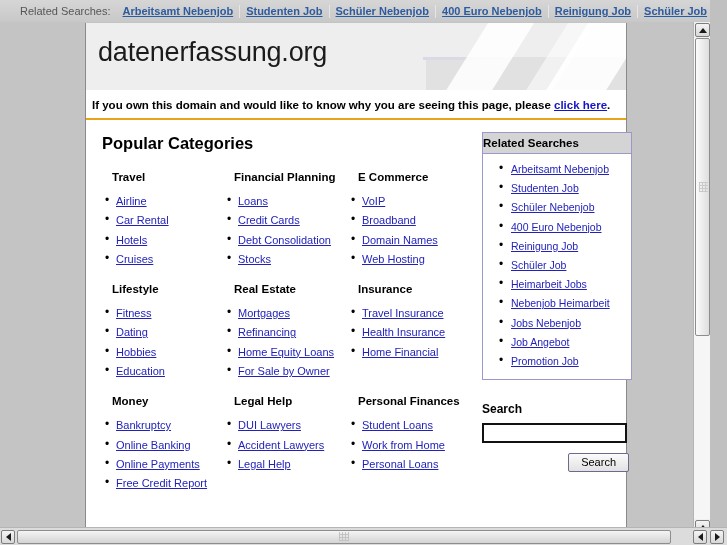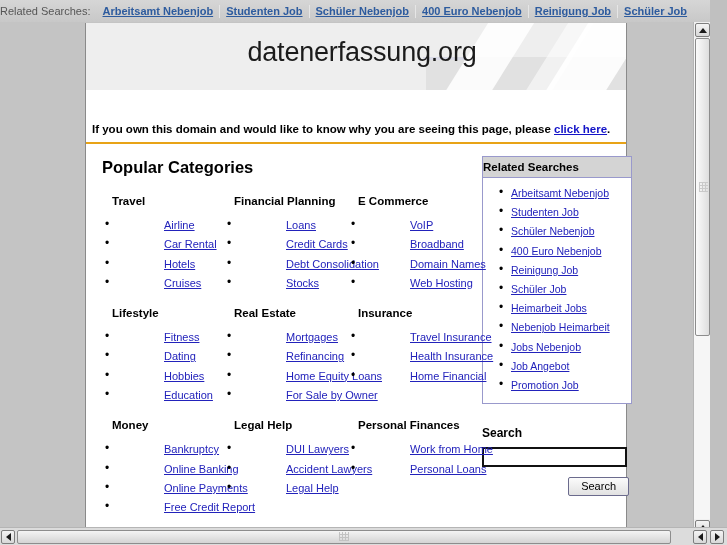--- a/index.html
+++ b/index.html
@@ -10,20 +10,21 @@
     font-family: "Liberation Sans", sans-serif;
   }
   body { background: #c0c0c0; position: relative; }
 
   
   #topstrip {
     position: absolute; left: 0; top: 0;
     width: 710px; height: 22px;
     background: linear-gradient(#d6d6d6, #c8c8c8);
     display: flex; align-items: center;
+    padding-left: 20px;
     font-size: 11px;
     overflow: hidden;
     white-space: nowrap;
   }
   #topstrip .ts-label {
     color: #565656;
     margin-right: 7px;
     font-size: 11px;
   }
   #topstrip .ts-link {
@@ -86,31 +87,29 @@
     background:#d9dae6;
   }
   #brandhead h1 {
     position: relative;
     margin: 0; padding: 14px 0 0 12px;
     font-size: 27px;
     font-weight: normal;
     color: #1b1b1b;
     letter-spacing: -0.2px;
     z-index: 4;
-    text-align: center;
   }
 
   #ownernote {
     padding: 8px 8px 7px 6px;
     font-size: 11.5px;
     font-weight: bold;
     color: #000;
     background: #fff;
     white-space: nowrap;
-    margin-top: 24px;
   }
   #ownernote a {
     color: #1414c8;
     text-decoration: underline;
     cursor: pointer;
   }
   #rule {
     height: 2px;
     background: #e8a317;
     margin: 0;
@@ -157,21 +156,20 @@
     position: absolute;
     left: -11px; top: -1px;
     color: #000;
     font-size: 12px;
   }
   .catcol li a {
     color: #2222bb;
     text-decoration: underline;
     cursor: pointer;
     font-size: 11px;
-    margin-left: 48px;
   }
 
   
   #relbox {
     border: 1px solid #9999cc;
     background: #fff;
     width: 150px;
   }
   #relbox .rb-head {
     background: #d4d4d4;
@@ -415,20 +413,21 @@
             <h3>Legal Help</h3>
             <ul>
               <li><a>DUI Lawyers</a></li>
               <li><a>Accident Lawyers</a></li>
               <li><a>Legal Help</a></li>
             </ul>
           </div>
           <div class="catcol">
             <h3>Personal Finances</h3>
             <ul>
+              <li><a>Student Loans</a></li>
               <li><a>Work from Home</a></li>
               <li><a>Personal Loans</a></li>
             </ul>
           </div>
         </div>
       </div>
 
       <div id="rightcol">
         <div id="relbox">
           <div class="rb-head">Related Searches</div>

